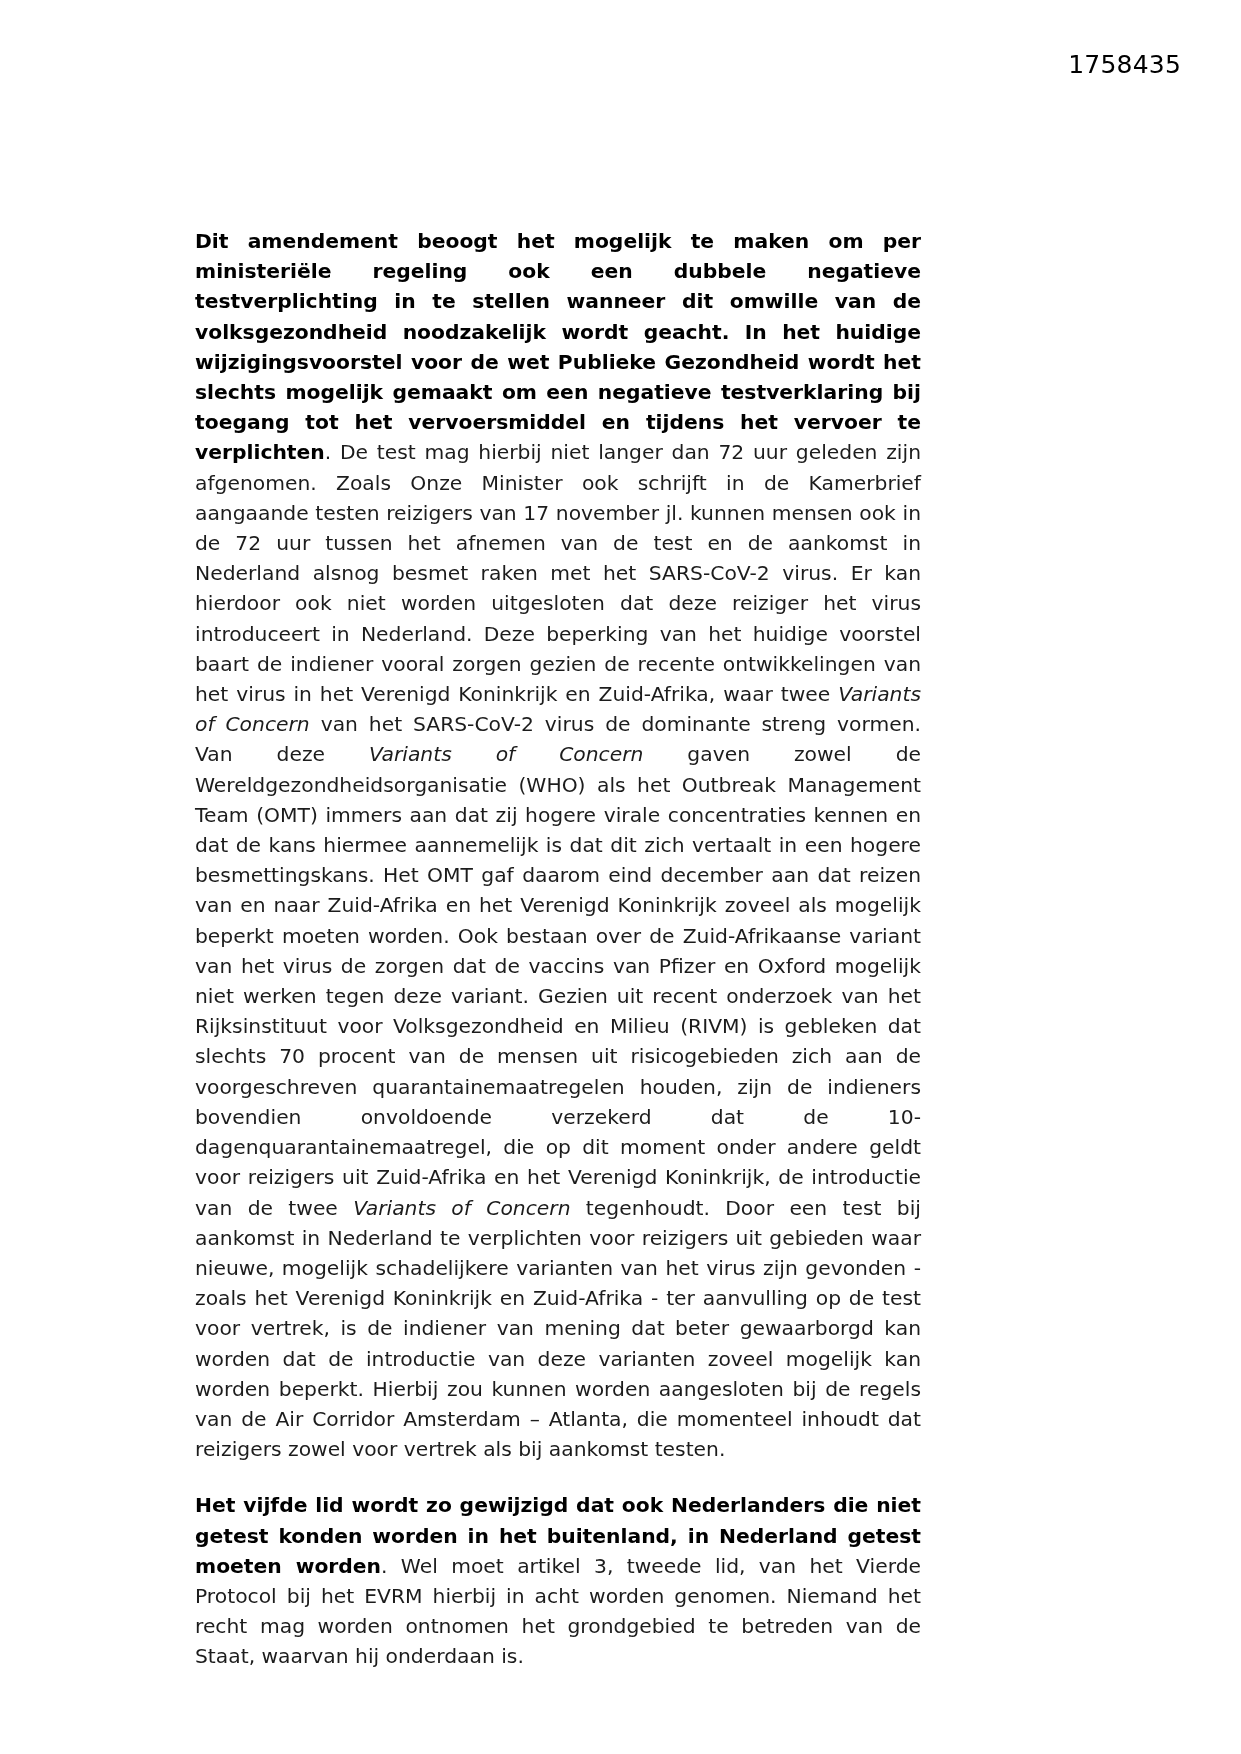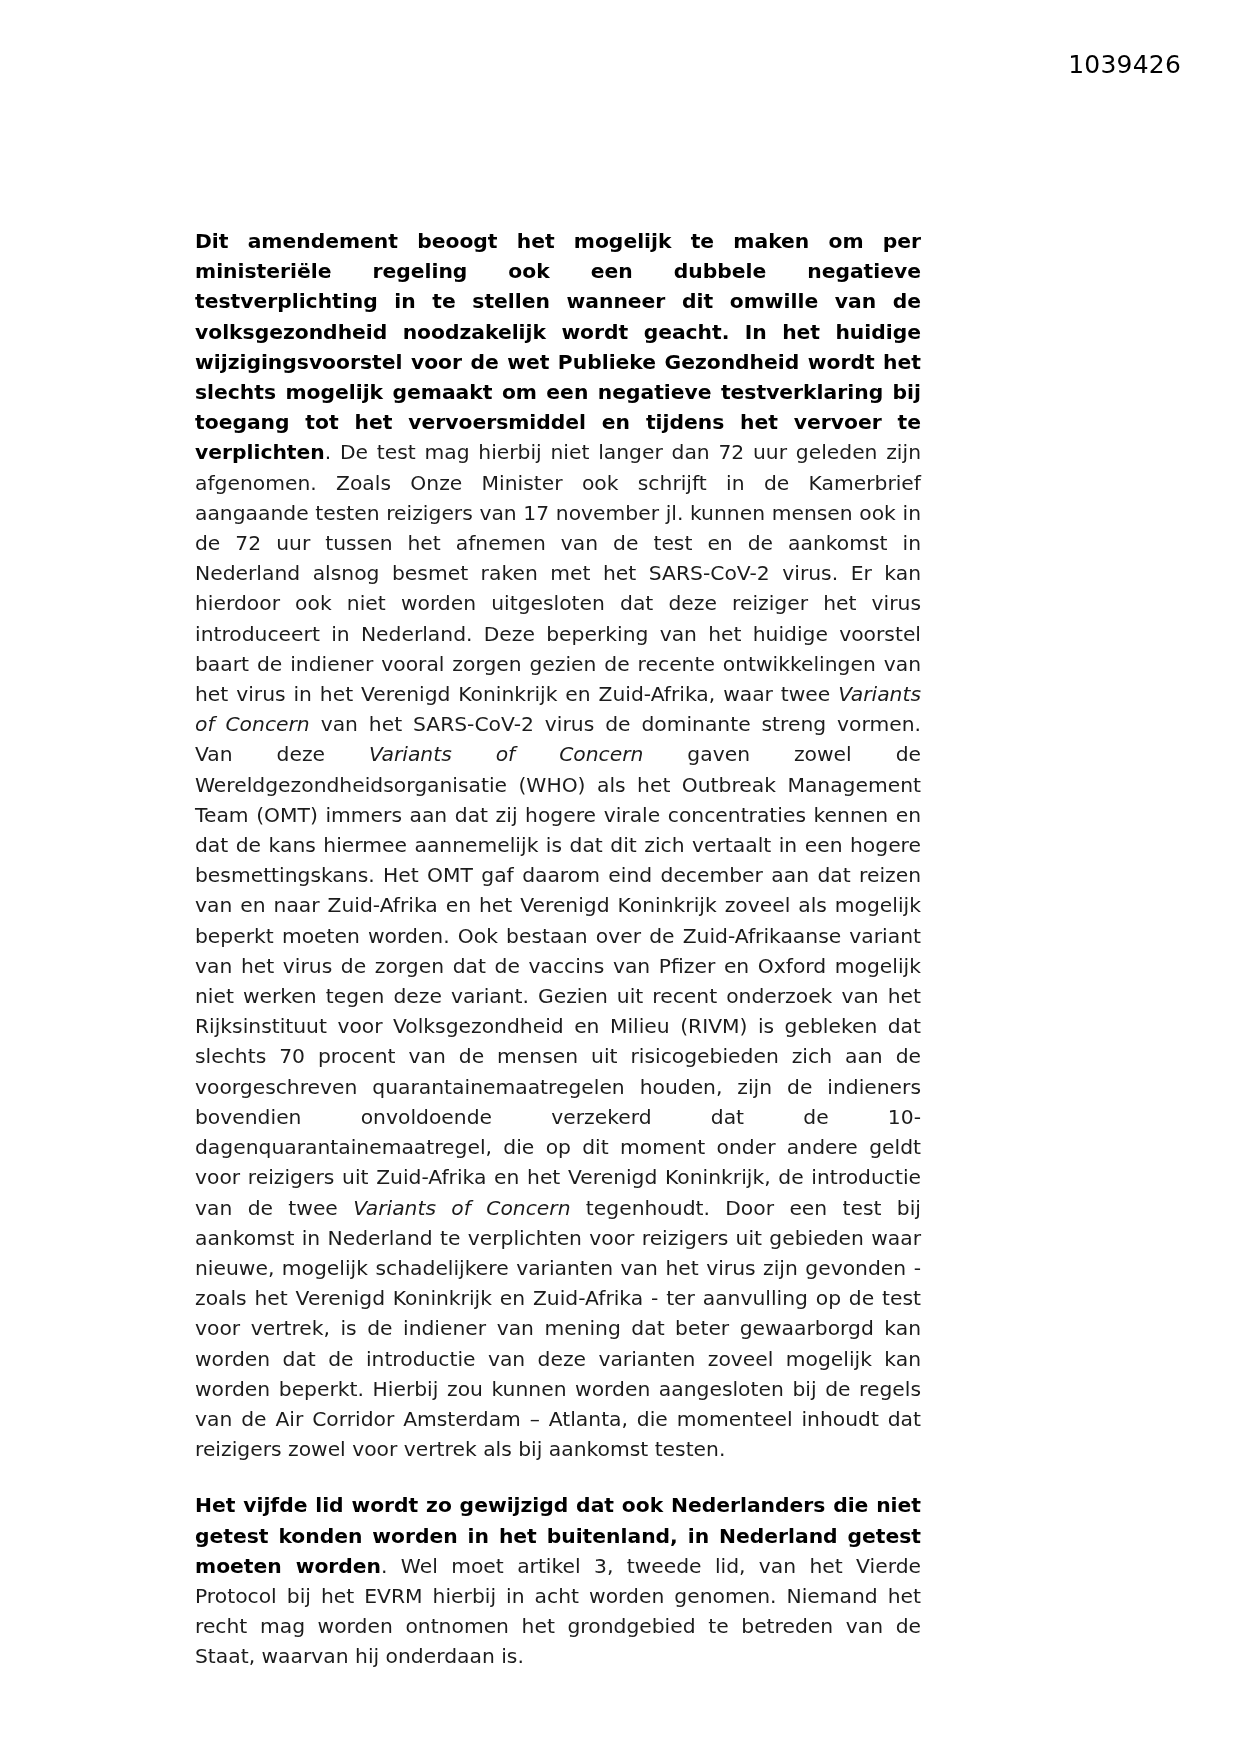--- a/index.html
+++ b/index.html
@@ -58,21 +58,21 @@
   }
   .i {
     font-style: italic;
   }
 </style>
 </head>
 <body>
 
 <div class="page">
 
-  <div class="page-number">1039426</div>
+  <div class="page-number">1758435</div>
 
   <div class="content">
 
     <p class="body-par"><span class="b">Dit amendement beoogt het mogelijk te maken om per ministeriële regeling ook een dubbele negatieve testverplichting in te stellen wanneer dit omwille van de volksgezondheid noodzakelijk wordt geacht. In het huidige wijzigingsvoorstel voor de wet Publieke Gezondheid wordt het slechts mogelijk gemaakt om een negatieve testverklaring bij toegang tot het vervoersmiddel en tijdens het vervoer te verplichten</span><span>. De test mag hierbij niet langer dan 72 uur geleden zijn afgenomen. Zoals Onze Minister ook schrijft in de Kamerbrief aangaande testen reizigers van 17 november jl. kunnen mensen ook in de 72 uur tussen het afnemen van de test en de aankomst in Nederland alsnog besmet raken met het SARS-CoV-2 virus. Er kan hierdoor ook niet worden uitgesloten dat deze reiziger het virus introduceert in Nederland. Deze beperking van het huidige voorstel baart de indiener vooral zorgen gezien de recente ontwikkelingen van het virus in het Verenigd Koninkrijk en Zuid-Afrika, waar twee </span><span class="i">Variants of Concern</span><span> van het SARS-CoV-2 virus de dominante streng vormen. Van deze </span><span class="i">Variants of Concern</span><span> gaven zowel de Wereldgezondheidsorganisatie (WHO) als het Outbreak Management Team (OMT) immers aan dat zij hogere virale concentraties kennen en dat de kans hiermee aannemelijk is dat dit zich vertaalt in een hogere besmettingskans. Het OMT gaf daarom eind december aan dat reizen van en naar Zuid-Afrika en het Verenigd Koninkrijk zoveel als mogelijk beperkt moeten worden. Ook bestaan over de Zuid-Afrikaanse variant van het virus de zorgen dat de vaccins van Pfizer en Oxford mogelijk niet werken tegen deze variant. Gezien uit recent onderzoek van het Rijksinstituut voor Volksgezondheid en Milieu (RIVM) is gebleken dat slechts 70 procent van de mensen uit risicogebieden zich aan de voorgeschreven quarantainemaatregelen houden, zijn de indieners bovendien onvoldoende verzekerd dat de 10-dagenquarantainemaatregel, die op dit moment onder andere geldt voor reizigers uit Zuid-Afrika en het Verenigd Koninkrijk, de introductie van de twee </span><span class="i">Variants of Concern</span><span> tegenhoudt. Door een test bij aankomst in Nederland te verplichten voor reizigers uit gebieden waar nieuwe, mogelijk schadelijkere varianten van het virus zijn gevonden - zoals het Verenigd Koninkrijk en Zuid-Afrika - ter aanvulling op de test voor vertrek, is de indiener van mening dat beter gewaarborgd kan worden dat de introductie van deze varianten zoveel mogelijk kan worden beperkt. Hierbij zou kunnen worden aangesloten bij de regels van de Air Corridor Amsterdam – Atlanta, die momenteel inhoudt dat reizigers zowel voor vertrek als bij aankomst testen.</span></p>
 
     <p class="body-par"><span class="b">Het vijfde lid wordt zo gewijzigd dat ook Nederlanders die niet getest konden worden in het buitenland, in Nederland getest moeten worden</span><span>. Wel moet artikel 3, tweede lid, van het Vierde Protocol bij het EVRM hierbij in acht worden genomen. Niemand het recht mag worden ontnomen het grondgebied te betreden van de Staat, waarvan hij onderdaan is.</span></p>
 
   </div>
 
 </div>

